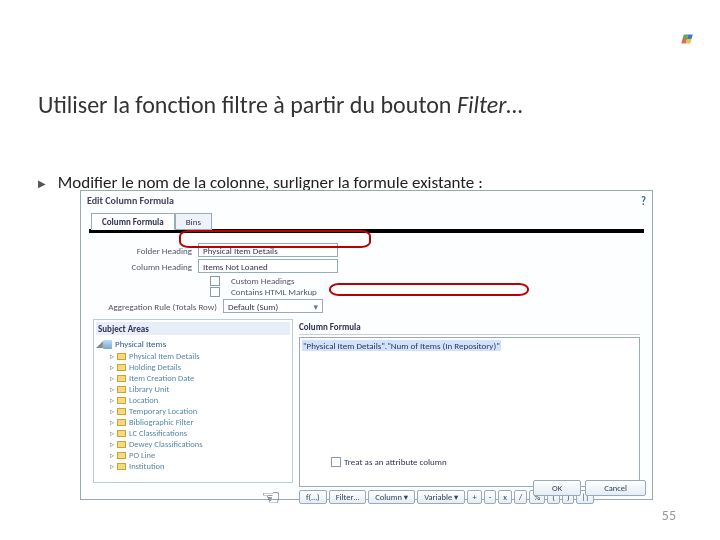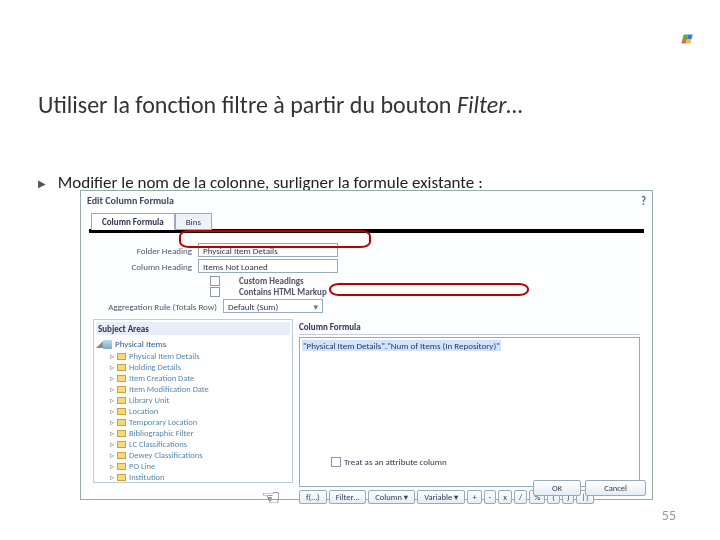--- a/index.html
+++ b/index.html
@@ -15,21 +15,21 @@
   .tabs { margin: 2px 0 0 10px; display: flex; gap: 0; }
   .tab { border: 1px solid #9ab; padding: 2px 10px; background: #eef3f9; font-size: 9px; position: relative; top: 1px; }
   .tab.active { background: #fff; border-bottom: 1px solid #fff; font-weight: bold; }
   .tab-body { border-top: 4px solid #000000; margin: 0 8px; padding: 8px 4px; }
   .form-row { display: flex; align-items: center; margin: 2px 0; }
   .form-label { width: 105px; text-align: right; padding-right: 6px; color: #556; font-size: 9px; }
   .form-field { border: 1px solid #9ab; padding: 1px 4px; background: #fff; font-size: 9px; height: 14px; display: flex; align-items: center; }
   .hl-red { position: absolute; border: 2px solid #b00; border-radius: 10px / 6px; pointer-events: none; }
   .hl1 { top: 39px; left: 98px; width: 192px; height: 18px; }
   .hl2 { top: 92px; left: 248px; width: 200px; height: 13px; }
-  .chk-row { margin-left: 117px; font-size: 9px; color: #556; display: flex; align-items: center; gap: 19px; font-weight: bold; }
+  .chk-row { margin-left: 117px; font-size: 9px; color: #556; display: flex; align-items: center; gap: 11px; }
   .chk { width: 10px; height: 10px; border: 1px solid #89a; display: inline-block; }
   .cols2 { display: flex; gap: 6px; margin-top: 6px; }
   .avail { width: 200px; }
   .avail-label { font-weight: bold; font-size: 9px; padding: 2px 0; border-bottom: 1px solid #ccd; margin-bottom: 2px; }
   .tree { border: 1px solid #bcd; height: 164px; overflow: hidden; padding: 2px; background: #fff; }
   .tree-head { background: #e8eef7; font-weight: bold; padding: 1px 2px; font-size: 9px; margin-bottom: 2px; }
   .tree-root { color: #2a5a99; font-size: 9px; padding: 1px 0; }
   .cube { width: 9px; height: 9px; background: linear-gradient(#bde, #7ac); display: inline-block; vertical-align: middle; margin-right: 3px; border-radius: 1px; }
   .tree ul { list-style: none; padding-left: 14px; }
   .tree li { font-size: 8.5px; color: #58a; padding: 0.5px 0; white-space: nowrap; }
@@ -106,21 +106,20 @@
 
     <div class="cols2">
       <div class="avail">
         <div class="tree">
           <div class="tree-head">Subject Areas</div>
           <div class="tree-root"><span class="tw">◢</span><span class="cube"></span><span>Physical Items</span></div>
           <ul>
             <li><span class="tw">▹</span><span class="folder"></span><span>Physical Item Details</span></li>
             <li><span class="tw">▹</span><span class="folder"></span><span>Holding Details</span></li>
             <li><span class="tw">▹</span><span class="folder"></span><span>Item Creation Date</span></li>
-            <li><span class="tw">▹</span><span class="folder"></span><span>Item Modification Date</span></li>
             <li><span class="tw">▹</span><span class="folder"></span><span>Library Unit</span></li>
             <li><span class="tw">▹</span><span class="folder"></span><span>Location</span></li>
             <li><span class="tw">▹</span><span class="folder"></span><span>Temporary Location</span></li>
             <li><span class="tw">▹</span><span class="folder"></span><span>Bibliographic Filter</span></li>
             <li><span class="tw">▹</span><span class="folder"></span><span>LC Classifications</span></li>
             <li><span class="tw">▹</span><span class="folder"></span><span>Dewey Classifications</span></li>
             <li><span class="tw">▹</span><span class="folder"></span><span>PO Line</span></li>
             <li><span class="tw">▹</span><span class="folder"></span><span>Institution</span></li>
           </ul>
         </div>

